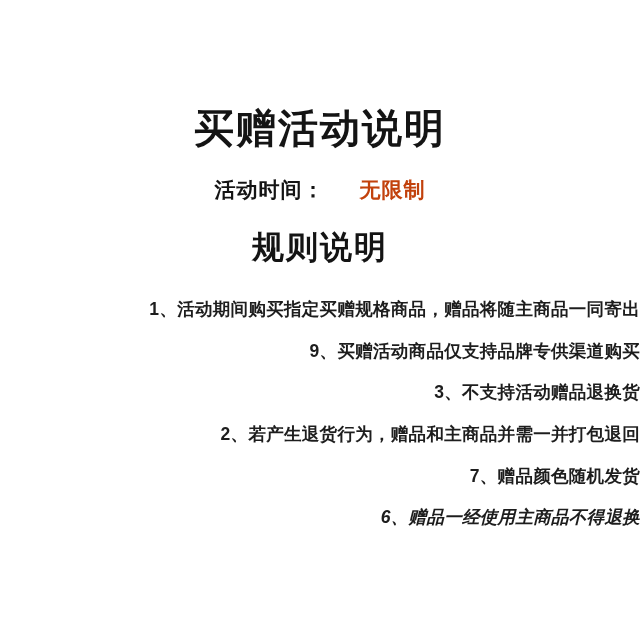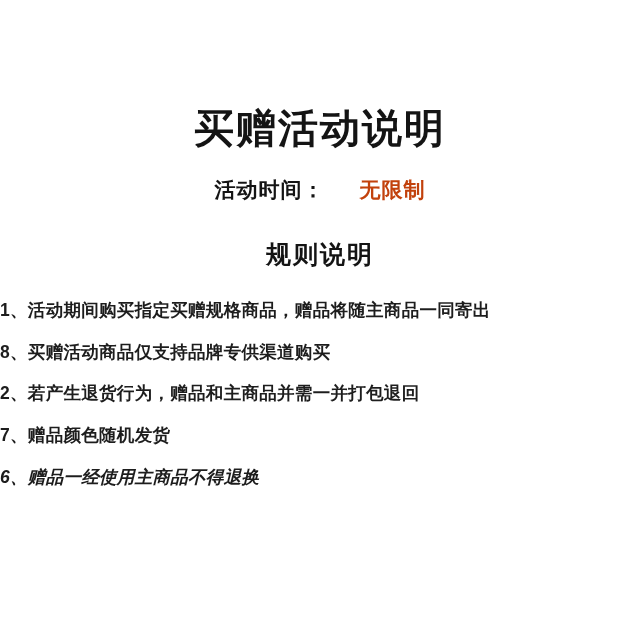--- a/index.html
+++ b/index.html
@@ -41,33 +41,33 @@
     display: flex;
     align-items: baseline;
     justify-content: center;
     gap: 35px;
   }
   .subtitle-value {
     color: #c2410c;
     font-weight: bold;
   }
   .section-title {
-    margin-top: 34px;
-    font-size: 25px;
+    margin-top: 22px;
+    font-size: 32px;
     font-weight: bold;
     color: #141414;
     letter-spacing: 2px;
     text-align: center;
   }
   .rules {
     margin-top: 28px;
     width: 100%;
     display: flex;
     flex-direction: column;
-    align-items: flex-start;
+    align-items: flex-end;
   }
   .rule-item {
     font-size: 17.5px;
     font-weight: bold;
     color: #1d1d1d;
     line-height: 1.35;
     text-align: center;
     margin-bottom: 18px;
     letter-spacing: 0.3px;
     white-space: nowrap;
@@ -86,19 +86,20 @@
 
   <div class="subtitle-row">
     <span>活动时间：</span>
     <span class="subtitle-value">无限制</span>
   </div>
 
   <div class="section-title">规则说明</div>
 
   <div class="rules">
     <div class="rule-item">1、活动期间购买指定买赠规格商品，赠品将随主商品一同寄出</div>
-    <div class="rule-item">8、买赠活动商品仅支持品牌专供渠道购买</div>
+    <div class="rule-item">9、买赠活动商品仅支持品牌专供渠道购买</div>
+    <div class="rule-item">3、不支持活动赠品退换货</div>
     <div class="rule-item">2、若产生退货行为，赠品和主商品并需一并打包退回</div>
     <div class="rule-item">7、赠品颜色随机发货</div>
     <div class="rule-item">6、赠品一经使用主商品不得退换</div>
   </div>
 
 </div>
 
 </body></html>

